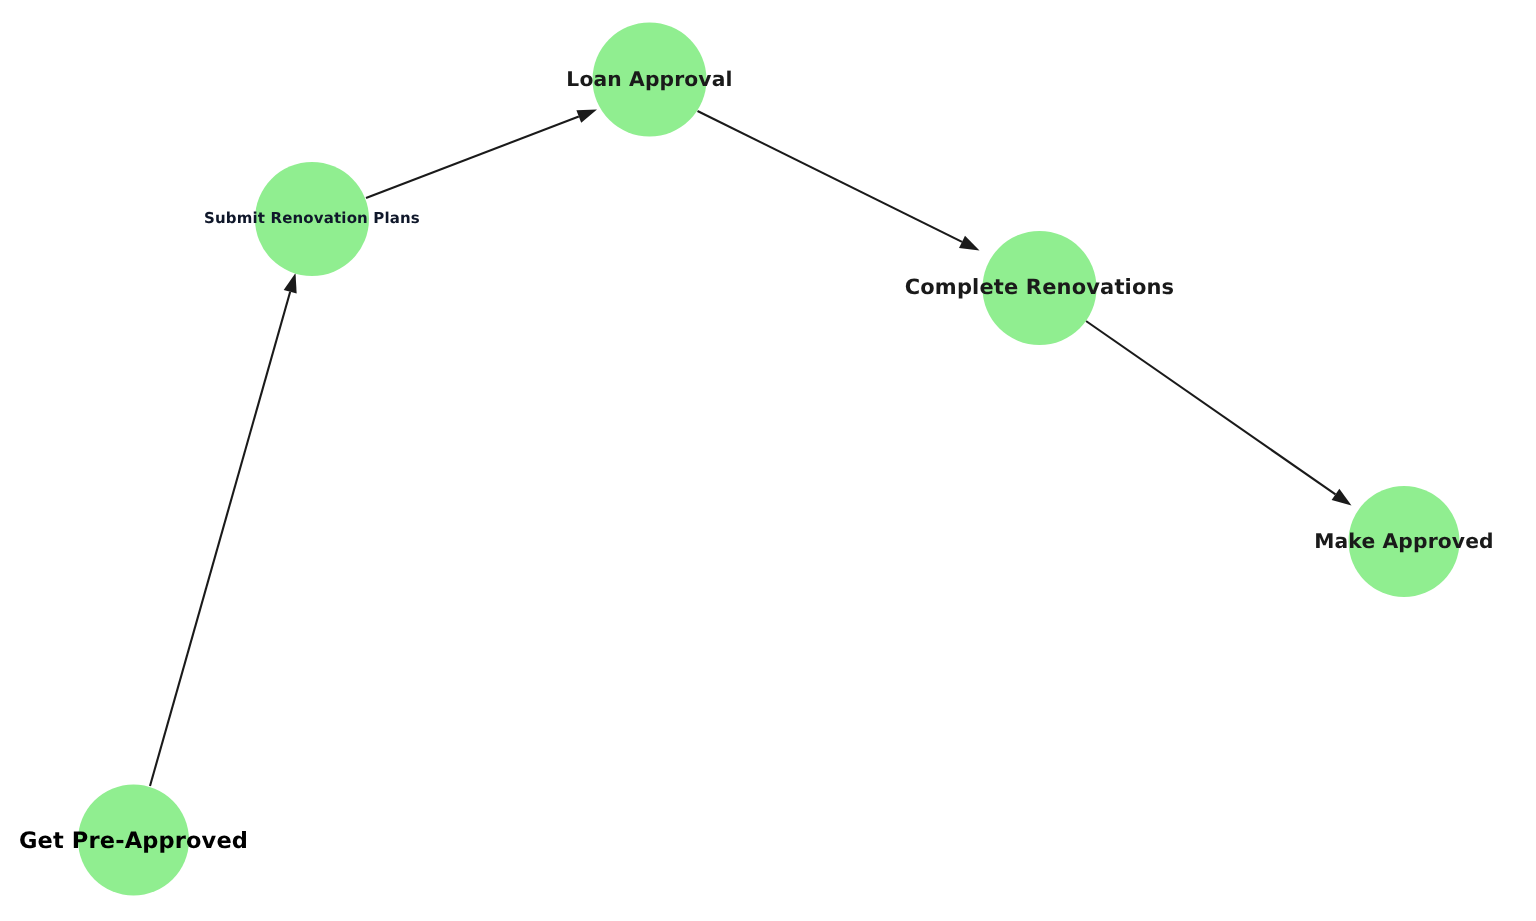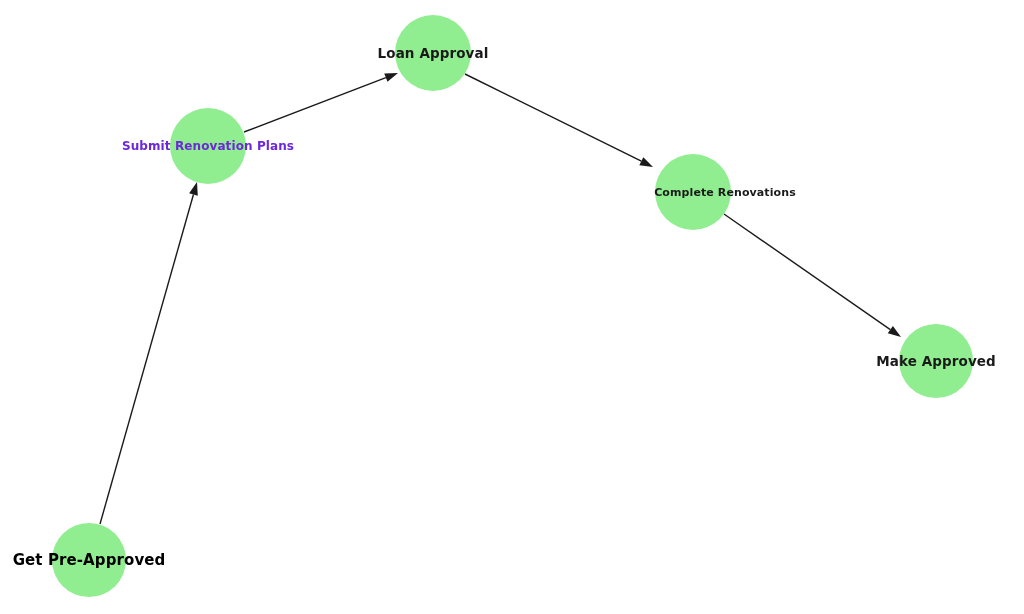--- a/index.html
+++ b/index.html
@@ -71,19 +71,19 @@
         <circle cx="208" cy="146" r="38" fill="#90ee90"></circle>
         <circle cx="433" cy="53" r="38" fill="#90ee90"></circle>
         <circle cx="693" cy="192" r="38" fill="#90ee90"></circle>
         <circle cx="936" cy="361" r="37" fill="#90ee90"></circle>
       </g>
 
   </svg>
 
   <div id="labels-layer">
       <div class="node-label" style="left: 89px; top: 560px; color: #000000; font-size: 15px;">Get Pre-Approved</div>
-      <div class="node-label" style="left: 208px; top: 146px; color: #6d28d9; font-size: 12px;">Submit Renovation Plans</div>
+      <div class="node-label" style="left: 208px; top: 146px; color: #0f172a; font-size: 10px;">Submit Renovation Plans</div>
       <div class="node-label" style="left: 433px; top: 53px; color: rgb(26, 26, 26); font-size: 13.5px; text-align: right;">Loan Approval</div>
-      <div class="node-label" style="left: 693px; top: 192px; color: rgb(26, 26, 26); font-size: 11px; margin-left: 32px;">Complete Renovations</div>
+      <div class="node-label" style="left: 693px; top: 192px; color: rgb(26, 26, 26); font-size: 14px;">Complete Renovations</div>
       <div class="node-label" style="left: 936px; top: 361px; color: rgb(26, 26, 26); font-size: 13.5px;">Make Approved</div>
     </div>
 
 </div>
 
 </body></html>

